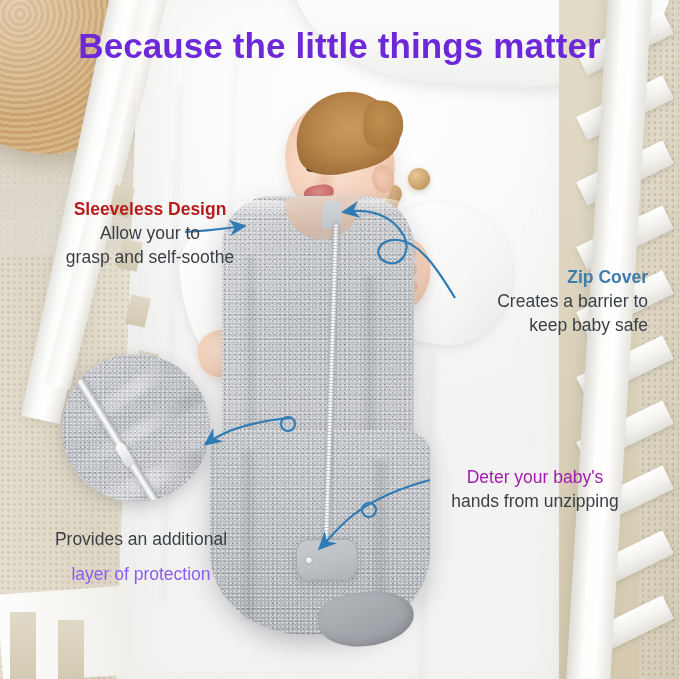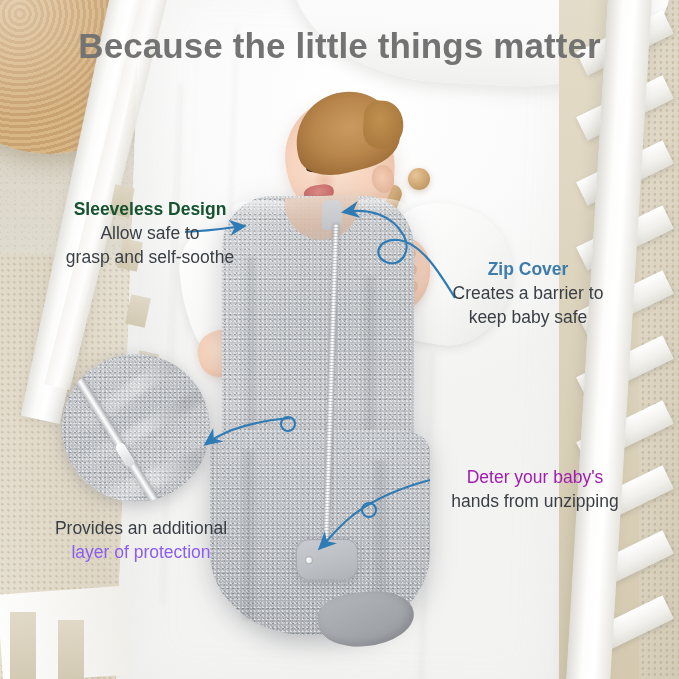--- a/index.html
+++ b/index.html
@@ -408,28 +408,28 @@
     font-size: 17.5px;
     font-weight: 400;
     line-height: 1.22;
     white-space: nowrap;
   }
 
   .c-sleeveless { left: 34px; top: 199px; text-align: center; width: 232px; }
   .c-sleeveless .title { text-align: center; }
   .c-sleeveless .body { margin-top: 3px; }
 
-  .c-zipcover { left: 408px; top: 259px; text-align: center; width: 240px; }
+  .c-zipcover { left: 408px; top: 267px; text-align: right; width: 240px; }
   .c-zipcover .body { margin-top: 3px; }
 
   .c-bottomzip { left: 404px; top: 464px; text-align: center; width: 262px; }
   .c-bottomzip .body { margin-top: 3px; }
 
   .c-extra { left: 12px; top: 515px; text-align: center; width: 258px; }
-  .c-extra .body { margin-top: 3px; }
+  .c-extra .body { margin-top: 14px; }
 
   svg.arrows {
     position: absolute; inset: 0;
     width: 679px; height: 679px;
     pointer-events: none;
   }
 </style>
 </head>
 <body>
 
@@ -549,25 +549,25 @@
              C400,268 412,252 404,236 C392,214 368,208 344,212" fill="none" stroke="#2E7BB5" stroke-width="2.2" marker-end="url(#ah)"></path>
 
     <path d="M430,480 C400,488 372,500 352,516 C338,527 330,538 320,548" fill="none" stroke="#2E7BB5" stroke-width="2.2" marker-end="url(#ah)"></path>
 
     <path d="M290,418 C268,420 248,424 232,430 C222,434 214,438 206,444" fill="none" stroke="#2E7BB5" stroke-width="2.2" marker-end="url(#ah)"></path>
 
     <circle cx="288" cy="424" r="7" fill="none" stroke="#2E7BB5" stroke-width="2.1"></circle>
     <circle cx="369" cy="510" r="7" fill="none" stroke="#2E7BB5" stroke-width="2.1"></circle>
   </svg>
 
-  <div class="headline" style="color:#737373;">Because the little things matter</div>
+  <div class="headline" style="color:#6d28d9;">Because the little things matter</div>
 
   <div class="callout c-sleeveless">
-    <div class="title" style="color:#14532d;">Sleeveless Design</div>
-    <div class="body" style="color:#3A3F45;">Allow safe to</div>
+    <div class="title" style="color:#b91c1c;">Sleeveless Design</div>
+    <div class="body" style="color:#3A3F45;">Allow your to</div>
     <div class="body" style="color:#3A3F45;">grasp and self-soothe</div>
   </div>
 
   <div class="callout c-zipcover">
     <div class="title" style="color:#3D7CAB;">Zip Cover</div>
     <div class="body" style="color:#3A3F45;">Creates a barrier to</div>
     <div class="body" style="color:#3A3F45;">keep baby safe</div>
   </div>
 
   <div class="callout c-bottomzip">

